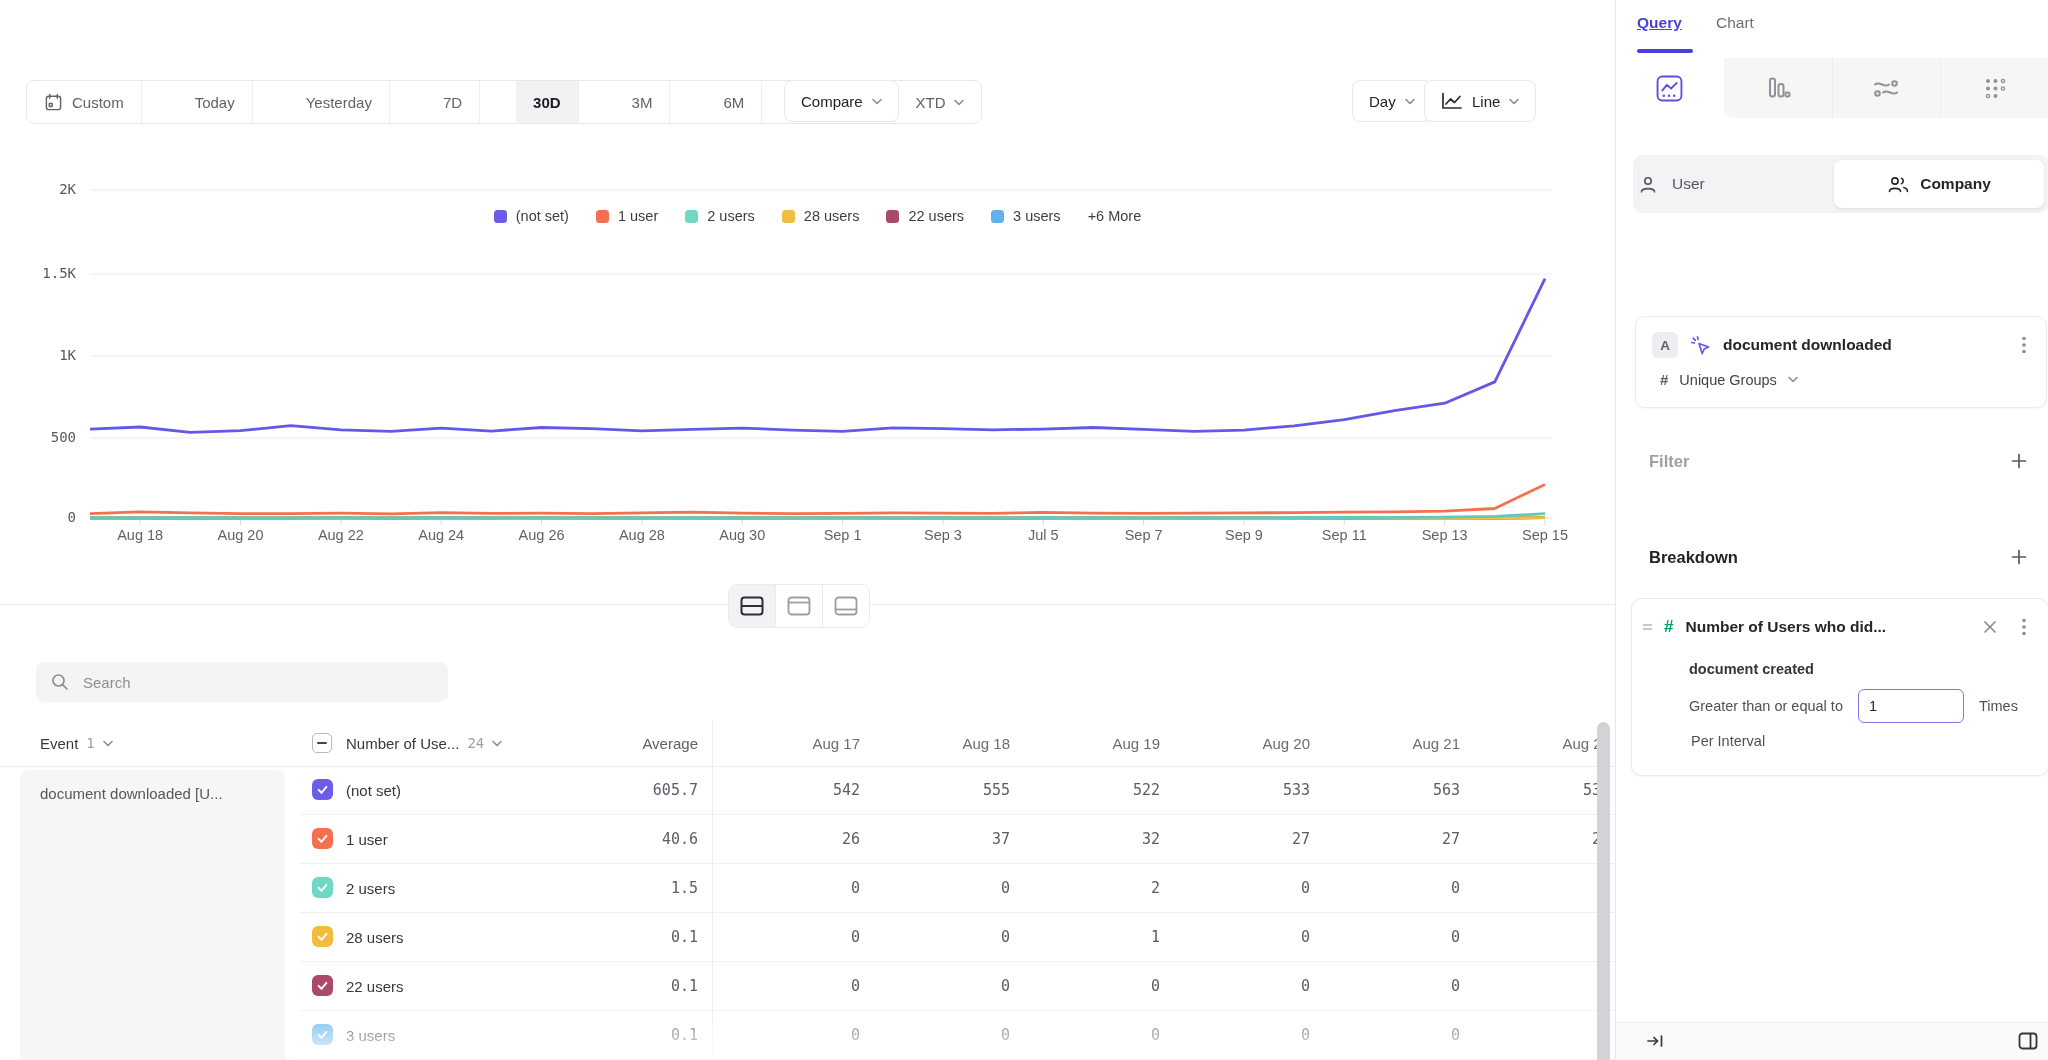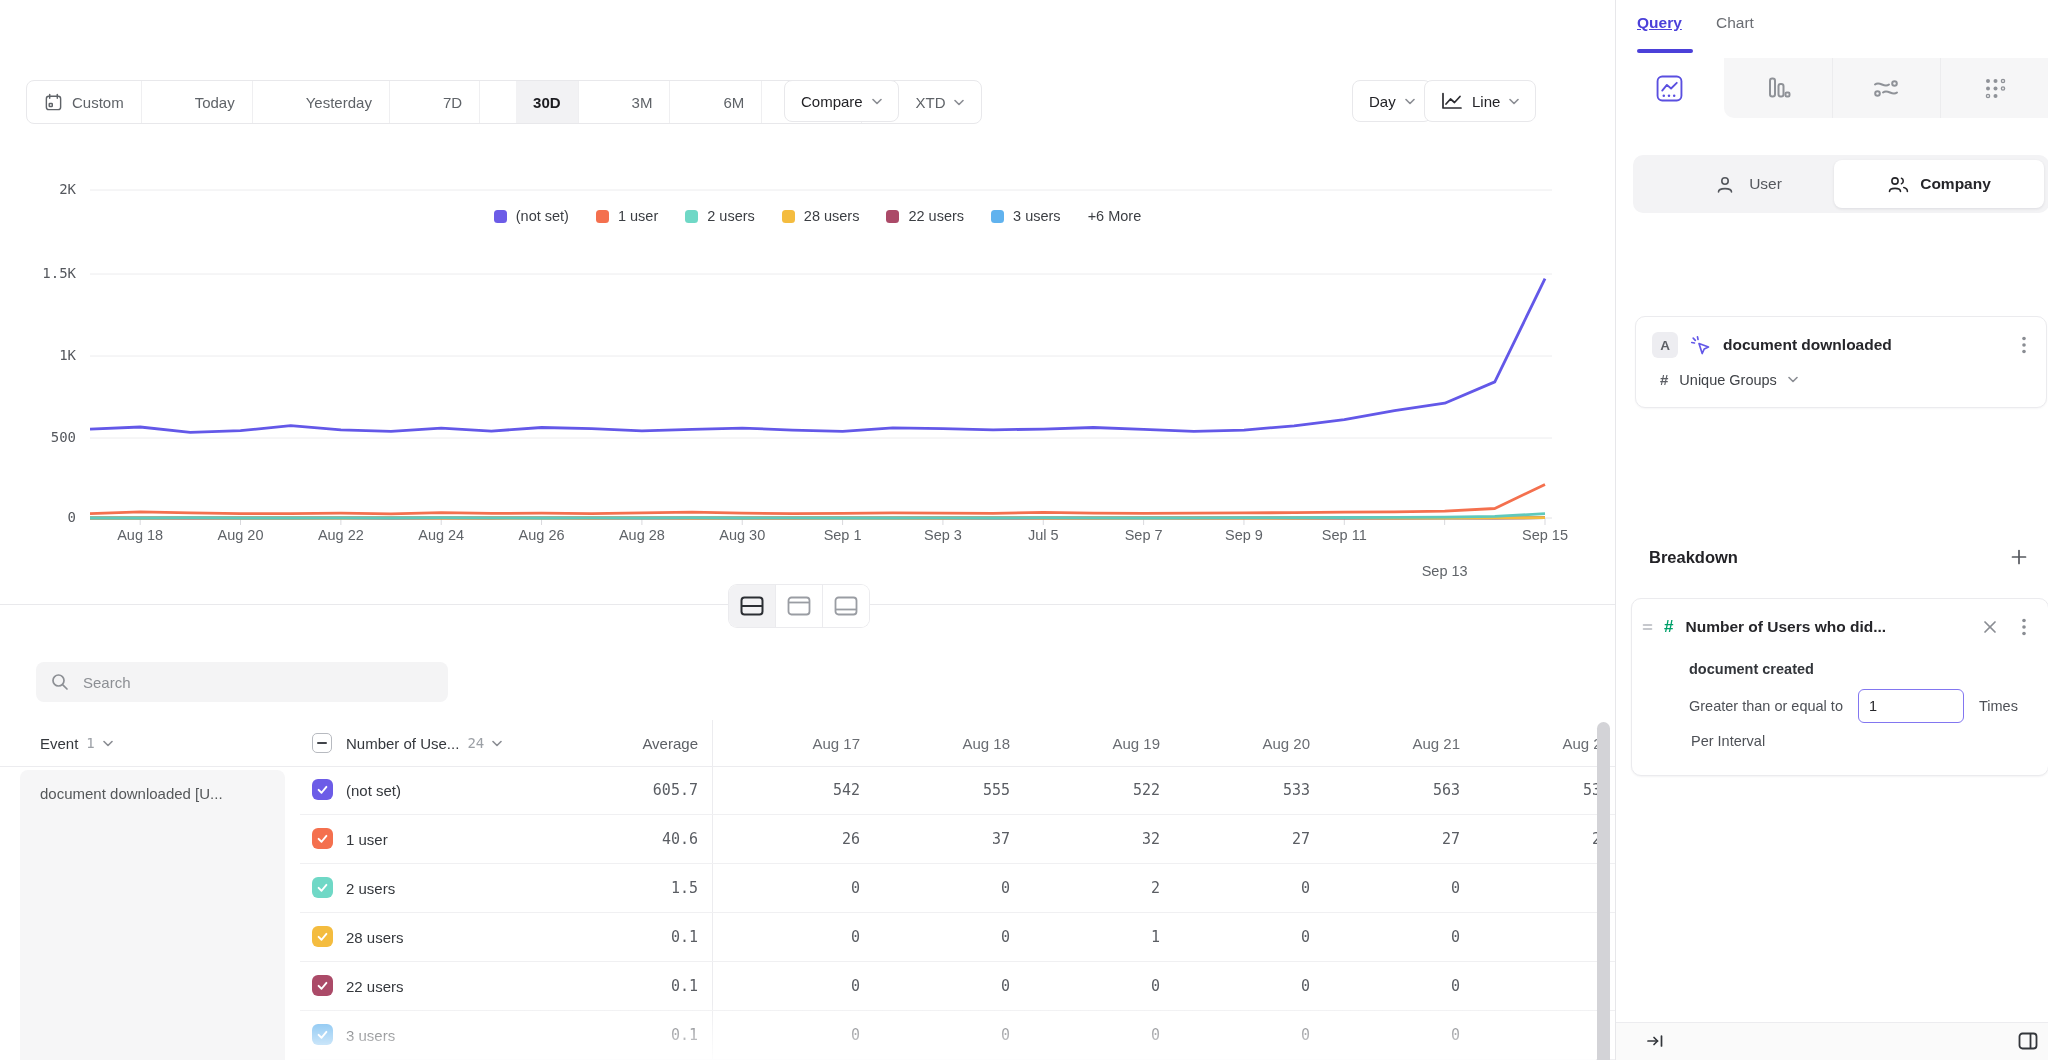--- a/index.html
+++ b/index.html
@@ -82,22 +82,22 @@
   .ptab-q{left:21px;color:#4b40d9;font-weight:bold;text-decoration:underline;}
   .ptab-c{left:100px;color:#6b6e73;}
   .underline{position:absolute;left:21px;top:49px;width:56px;height:3.5px;border-radius:2px;background:#4b40d9;}
   .ctypes{position:absolute;left:0;top:58px;width:433px;height:60px;display:flex;}
   .ctype{flex:1;display:flex;align-items:center;justify-content:center;cursor:pointer;background:#f6f6f7;}
   .ctype.sel{background:#fff;}
   .ctype:nth-child(2){border-bottom-left-radius:10px;}
   .ctype+.ctype{border-left:1px solid #ececee;}
   .ctype.sel+.ctype{border-left:none;}
   .toggle{position:absolute;left:17px;top:155px;width:416px;height:58px;background:#f3f3f5;border-radius:10px;}
-  .tg-user{position:absolute;left:15px;top:0;width:201px;height:58px;display:flex;align-items:center;
-       justify-content:center;gap:14px;font-size:15.5px;color:#54575d;cursor:pointer;}
+  .tg-user{position:absolute;left:5px;top:0;width:201px;height:58px;display:flex;align-items:center;
+       gap:14px;font-size:15.5px;color:#54575d;cursor:pointer;}
   .tg-company{position:absolute;left:201px;top:5px;width:210px;height:48px;background:#fff;border-radius:8px;
        box-shadow:0 1px 3px rgba(25,25,45,0.10);display:flex;align-items:center;justify-content:center;
        gap:10px;font-size:15.5px;font-weight:bold;color:#26262a;cursor:pointer;}
   .sec-h{position:absolute;left:33px;right:16px;display:flex;align-items:center;justify-content:space-between;}
   .sec-title{font-size:16.5px;font-weight:bold;color:#232327;}
   .sec-title.dim{color:#9ea0a6;}
   .plus{width:26px;height:26px;display:flex;align-items:center;justify-content:center;cursor:pointer;}
   .mcard{position:absolute;left:19px;top:316px;width:412px;height:92px;border:1px solid #ebebee;
        border-radius:10px;background:#fff;box-shadow:0 1px 2px rgba(25,25,45,0.04);box-sizing:border-box;}
   .m-row1{position:absolute;left:16px;right:10px;top:13px;height:30px;display:flex;align-items:center;gap:12px;}
@@ -438,21 +438,21 @@
       <div class="xlab" style="left: 441.207px;">Aug 24</div>
       <div class="xlab" style="left: 541.552px;">Aug 26</div>
       <div class="xlab" style="left: 641.897px;">Aug 28</div>
       <div class="xlab" style="left: 742.241px;">Aug 30</div>
       <div class="xlab" style="left: 842.586px;">Sep 1</div>
       <div class="xlab" style="left: 942.931px;">Sep 3</div>
       <div class="xlab" style="left: 1043.28px;">Jul 5</div>
       <div class="xlab" style="left: 1143.62px;">Sep 7</div>
       <div class="xlab" style="left: 1243.97px;">Sep 9</div>
       <div class="xlab" style="left: 1344.31px;">Sep 11</div>
-      <div class="xlab" style="left: 1444.66px; margin-top: 36px;">Sep 13</div>
+      <div class="xlab" style="left: 1444.66px;">Sep 13</div>
       <div class="xlab" style="left: 1545px;">Sep 15</div>
     </div>
 
   <div class="panel">
     <div class="ptab ptab-q">Query</div>
     <div class="ptab ptab-c">Chart</div>
     <div class="underline"></div>
 
     <div class="ctypes">
       <div class="ctype sel" id="ct1">
@@ -547,20 +547,29 @@
         <span class="hash-gray">#</span>
         <span class="m-measure">Unique Groups</span>
         <span class="chev">
             <svg width="10" height="7" viewBox="0 0 10 7">
               <polyline points="1,1.5 5,5.5 9,1.5" fill="none" stroke="currentColor" stroke-width="1.6" stroke-linecap="round" stroke-linejoin="round"></polyline>
             </svg>
           </span>
       </div>
     </div>
 
+    <div class="sec-h" style="top:448px;">
+      <span class="sec-title dim">Filter</span>
+      <span class="plus" id="plus2">
+          <svg width="16" height="16" viewBox="0 0 16 16" stroke="#55585e" stroke-width="1.7" stroke-linecap="round">
+            <line x1="8" y1="1.5" x2="8" y2="14.5"></line>
+            <line x1="1.5" y1="8" x2="14.5" y2="8"></line>
+          </svg>
+        </span>
+    </div>
 
     <div class="sec-h" style="top:544px;">
       <span class="sec-title">Breakdown</span>
       <span class="plus" id="plus3">
           <svg width="16" height="16" viewBox="0 0 16 16" stroke="#55585e" stroke-width="1.7" stroke-linecap="round">
             <line x1="8" y1="1.5" x2="8" y2="14.5"></line>
             <line x1="1.5" y1="8" x2="14.5" y2="8"></line>
           </svg>
         </span>
     </div>

